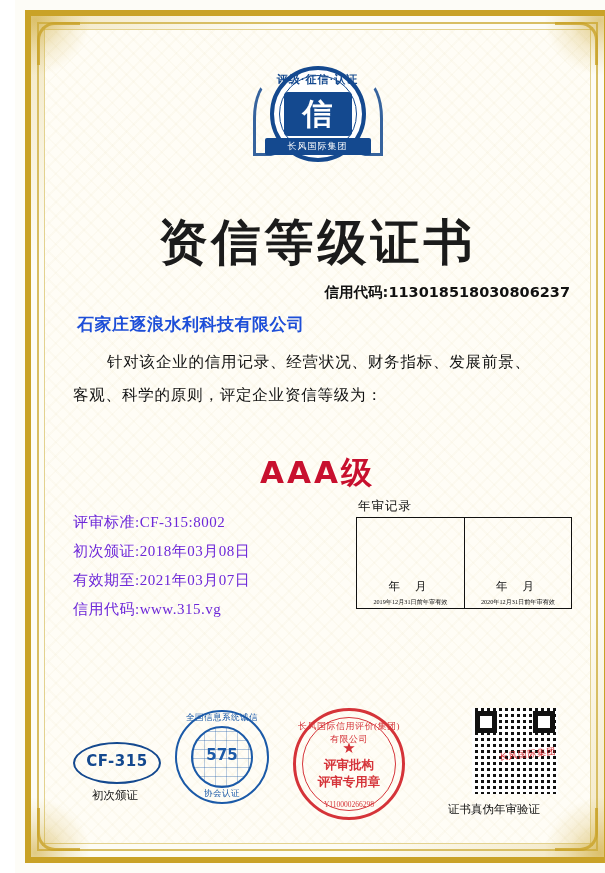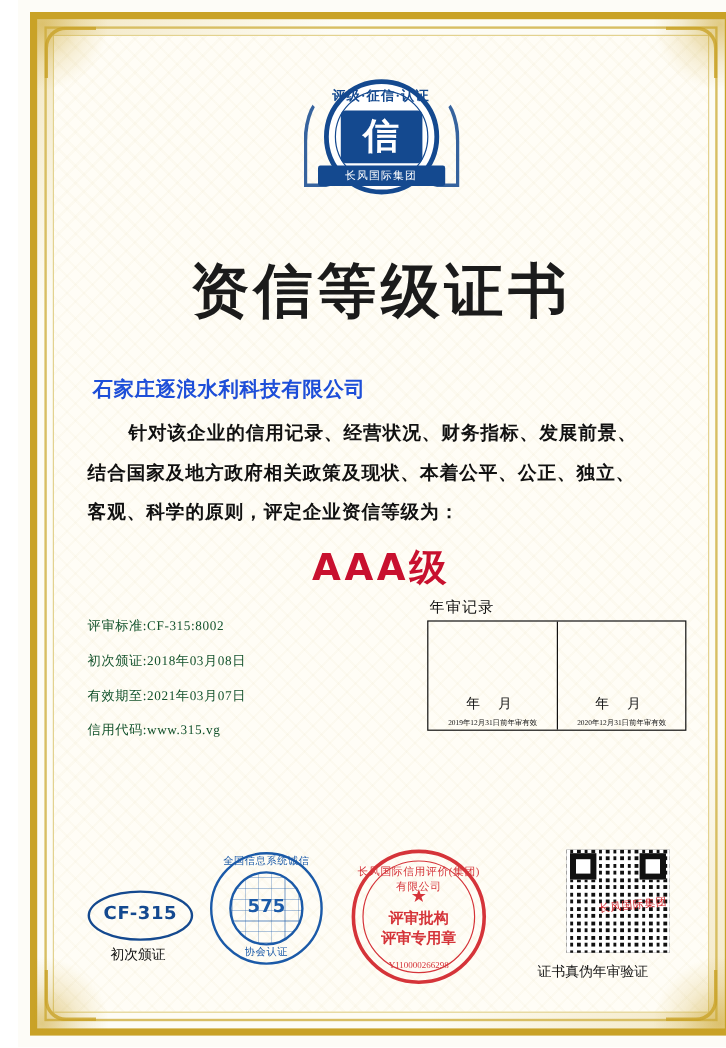--- a/index.html
+++ b/index.html
@@ -189,43 +189,42 @@
 
   .body-text {
     position: absolute;
     top: 305px;
     left: 18px;
     width: 492px;
     font-size: 15.5px;
     line-height: 33px;
     color: #111;
     letter-spacing: 0.8px;
-    font-weight: bold;
   }
   .body-text .indent { display: inline-block; width: 34px; }
 
   .grade {
     position: absolute;
     top: 412px;
     left: 0; width: 525px;
     text-align: center;
     color: #c8102e;
     font-size: 31px;
     font-weight: bold;
     letter-spacing: 3px;
     font-family: "DejaVu Sans", sans-serif;
   }
 
   .details {
     position: absolute;
     top: 468px;
     left: 18px;
-    font-size: 11px;
+    font-size: 15px;
     line-height: 29px;
-    color: #14532d;
+    color: #6d28d9;
     letter-spacing: 0.5px;
   }
 
   
   .review-box {
     position: absolute;
     top: 458px;
     right: 8px;
     width: 216px;
   }
@@ -459,26 +458,28 @@
       <div class="wheat left"></div>
       <div class="wheat right"></div>
       <div class="emblem-circle"></div>
       <div class="emblem-arc-text">评级·征信·认证</div>
       <div class="emblem-center">信</div>
       <div class="emblem-band">长风国际集团</div>
     </div>
 
     <div class="title">资信等级证书</div>
 
+    <div class="code-line">
+      <span>信用代码:</span><span>113018518030806237</span>
+    </div>
 
     <div class="company">石家庄逐浪水利科技有限公司</div>
 
     <div class="body-text">
       <div><span class="indent"></span><span>针对该企业的信用记录、经营状况、财务指标、发展前景、</span></div>
-      <div>结合国家及地方政府相关政策及现状、本着公平、公正、独立、</div>
       <div>客观、科学的原则，评定企业资信等级为：</div>
     </div>
 
     <div class="grade">AAA级</div>
 
     <div class="details">
       <div>评审标准:CF-315:8002</div>
       <div>初次颁证:2018年03月08日</div>
       <div>有效期至:2021年03月07日</div>
       <div>信用代码:www.315.vg</div>

